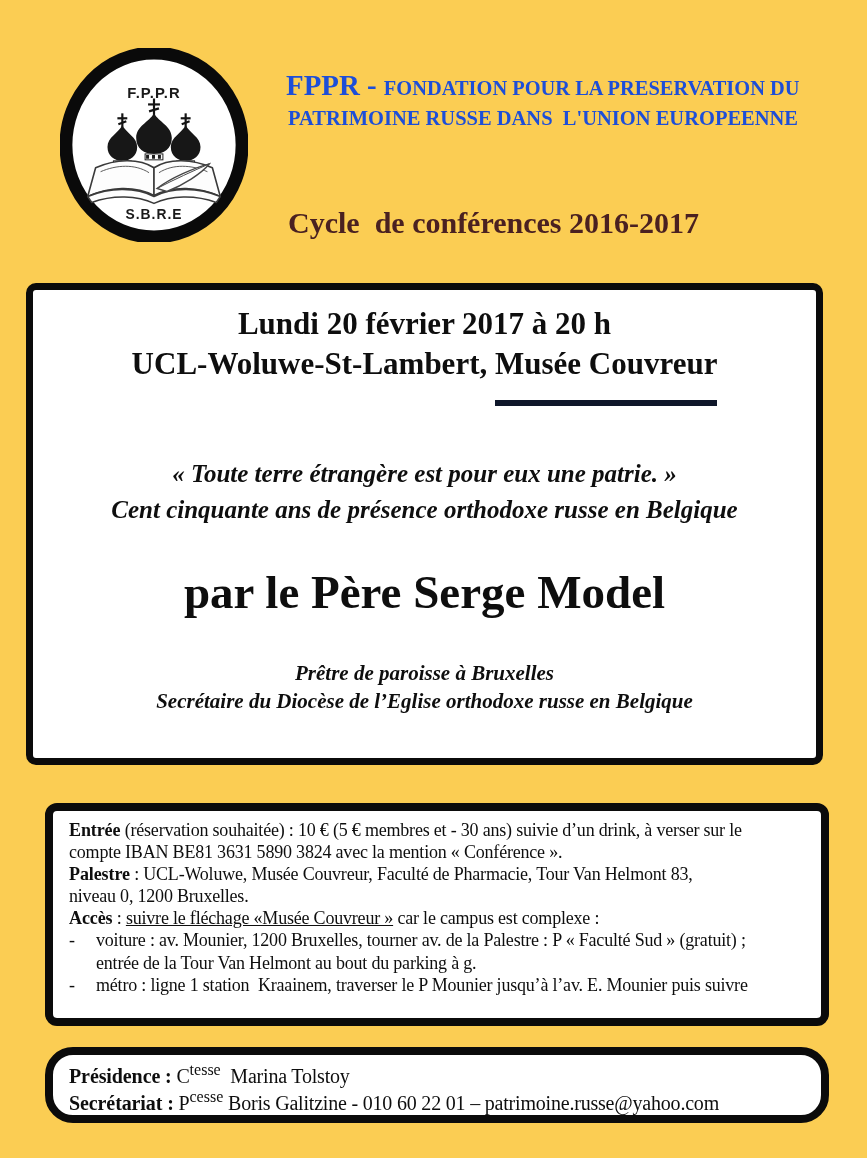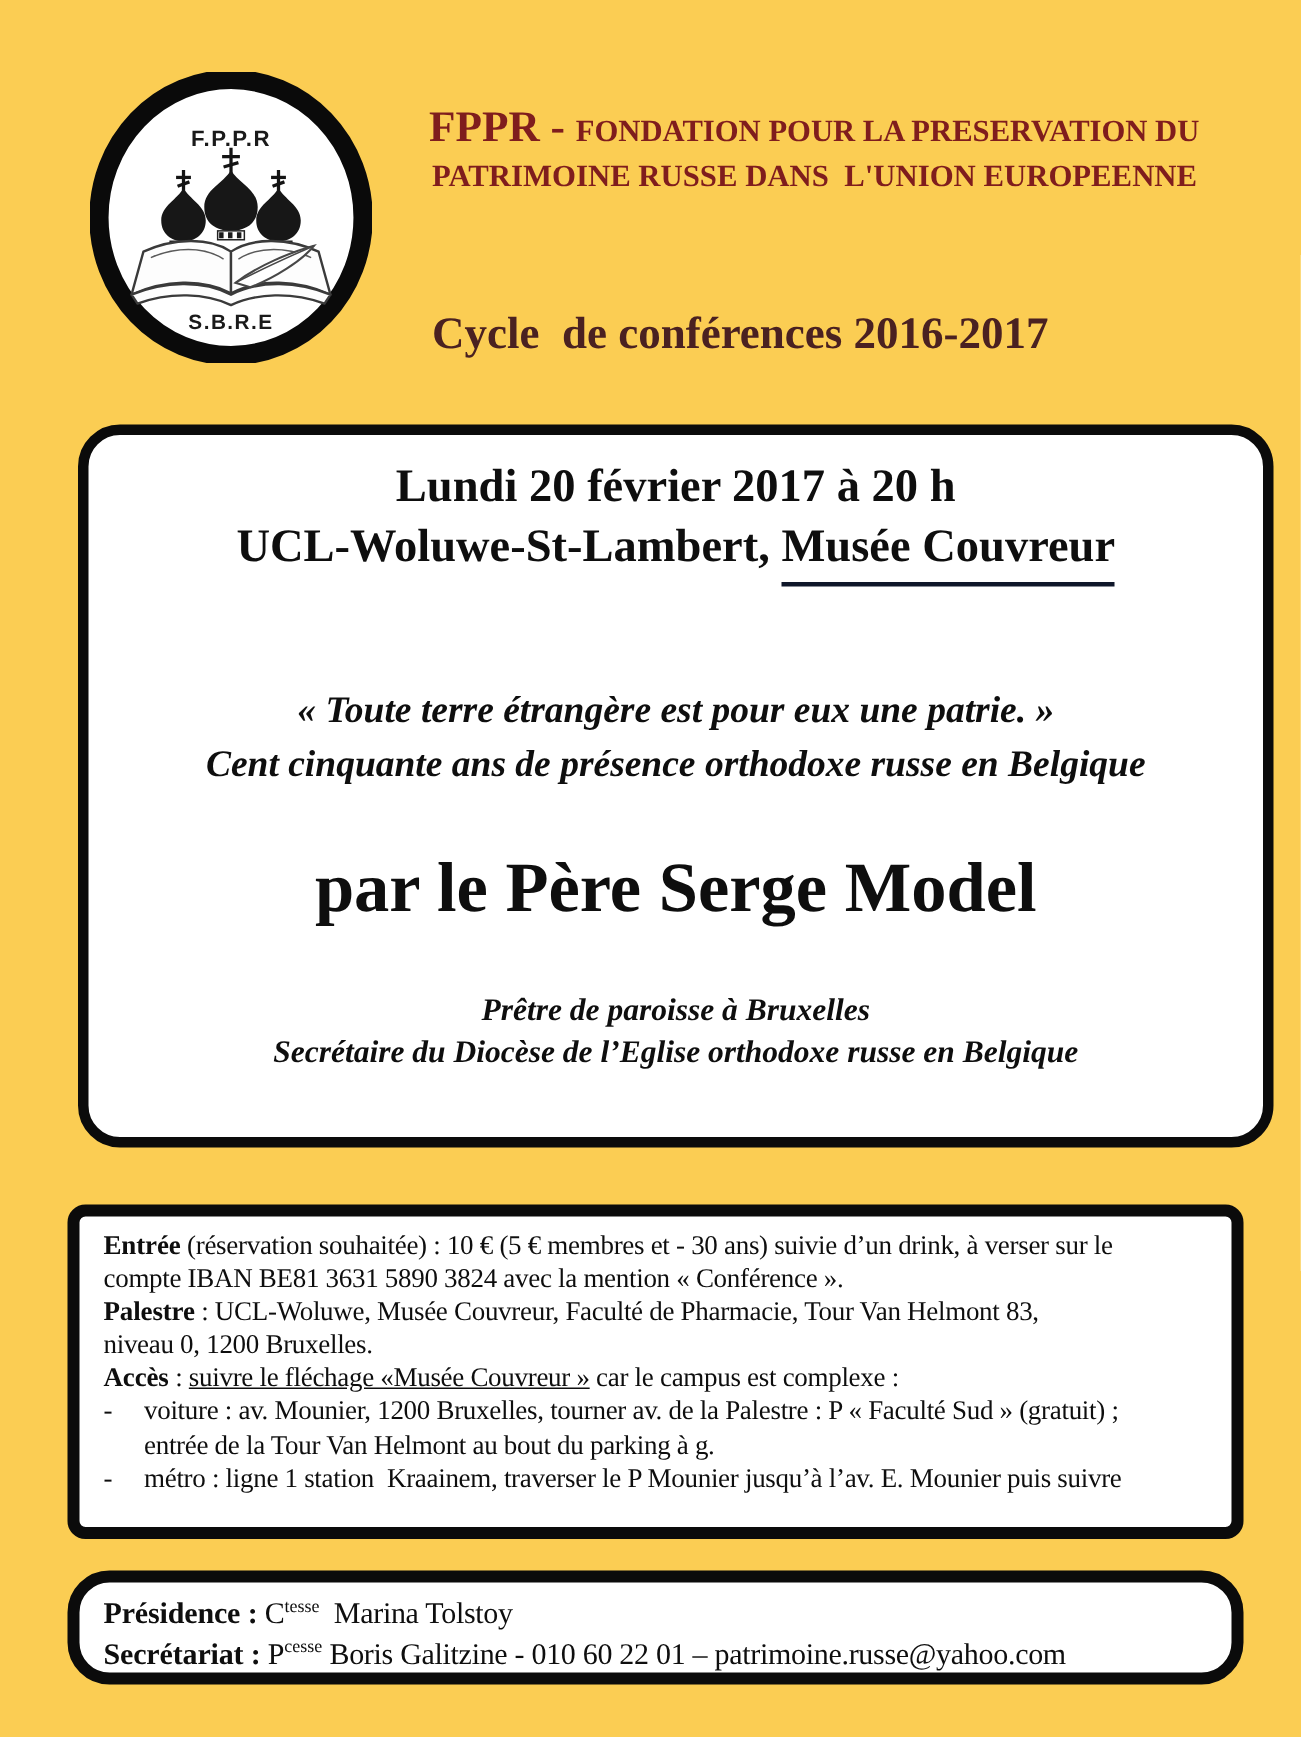--- a/index.html
+++ b/index.html
@@ -5,49 +5,49 @@
   html,body{margin:0;padding:0;}
   .page{
     position:relative;width:867px;height:1158px;overflow:hidden;
     background:#FBCD53;color:#0e0e0e;
     font-family:"Liberation Serif","DejaVu Serif",serif;
   }
   
   .logo{position:absolute;left:60px;top:48px;width:188px;height:194px;}
   
   .org{position:absolute;left:286px;top:68px;width:514px;text-align:center;
-       color:#7f1d1d;font-weight:bold;}
+       color:#1d4ed8;font-weight:bold;}
   .org-line1{font-size:20.5px;line-height:34px;white-space:pre;}
   .org-abbr{font-size:29px;}
   .org-line2{font-size:20.5px;line-height:27px;white-space:pre;}
   .cycle{position:absolute;left:288px;top:176px;width:520px;
          font-size:30px;font-weight:bold;color:#4A2121;line-height:38px;white-space:pre;margin-top:28px;}
   
   .box{position:absolute;background:#ffffff;border:7px solid #0b0b0b;box-sizing:border-box;}
-  .box1{left:52px;top:283px;width:797px;height:482px;border-radius:28px;text-align:center;}
+  .box1{left:26px;top:283px;width:797px;height:482px;border-radius:10px;text-align:center;}
   .box2{left:45px;top:803px;width:784px;height:223px;border-width:8px;border-radius:12px;
         padding:8px 16px 0 16px;font-size:18px;line-height:22.1px;}
   .box3{left:45px;top:1047px;width:784px;height:76px;border-width:8px;border-radius:28px;
         padding:8px 16px 0 16px;font-size:20px;line-height:27px;}
   
   .evt-datetime{margin-top:14px;font-size:31px;font-weight:bold;line-height:40px;}
   .evt-location{font-size:31px;font-weight:bold;line-height:40px;}
-  .u3{border-bottom:3px solid #0f172a;padding-bottom:7px;}
+  .u3{border-bottom:6px solid #0f172a;padding-bottom:19px;}
   .evt-quote{margin-top:72px;font-size:25px;font-style:italic;font-weight:bold;line-height:36px;}
   .evt-subtitle{font-size:25px;font-style:italic;font-weight:bold;line-height:36px;}
   .evt-speaker{margin-top:35px;font-size:47px;font-weight:bold;line-height:58px;}
   .evt-role1{margin-top:38px;font-size:21px;font-style:italic;font-weight:bold;line-height:28px;}
   .evt-role2{font-size:21px;font-style:italic;font-weight:bold;line-height:28px;}
   
   .iline,.fline{white-space:pre;letter-spacing:-0.2px;}
   .iline b,.fline b{letter-spacing:-0.1px;}
   .u2{text-decoration:underline;}
   .dash{display:inline-block;width:27px;}
   .cont{padding-left:27px;}
-  sup{font-size:12px;line-height:0;vertical-align:super;letter-spacing:0;text-align:center;}
+  sup{font-size:16px;line-height:0;vertical-align:super;letter-spacing:0;text-align:center;}
   .fitline{transform-origin:0 50%;}
   .box1 .fitline{transform-origin:50% 50%;}
 </style>
 </head>
 <body>
 
 <div class="page">
 
   <div class="logo">
     <svg viewBox="0 0 190 196" width="188" height="194">

